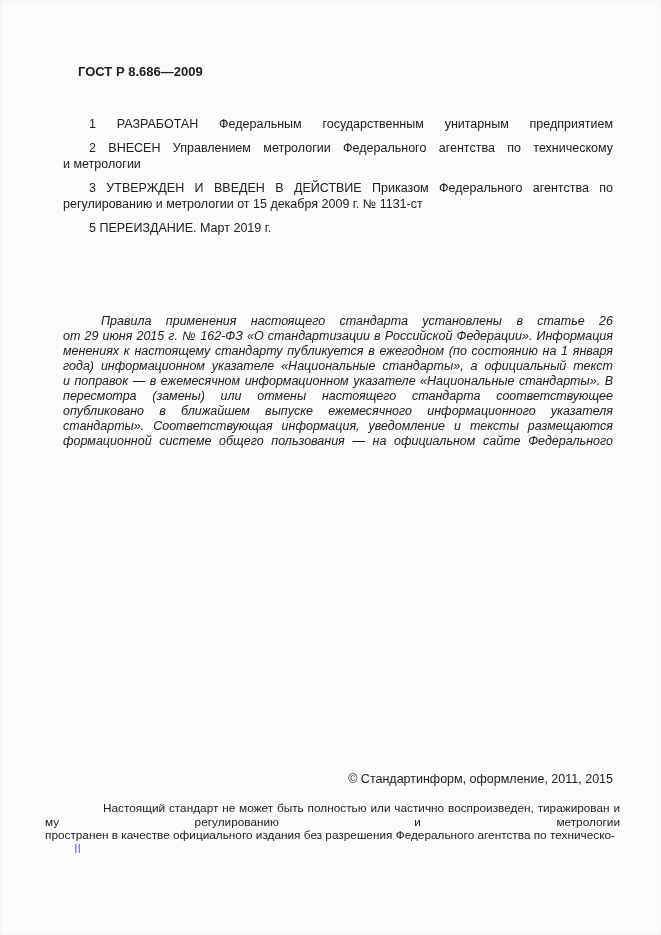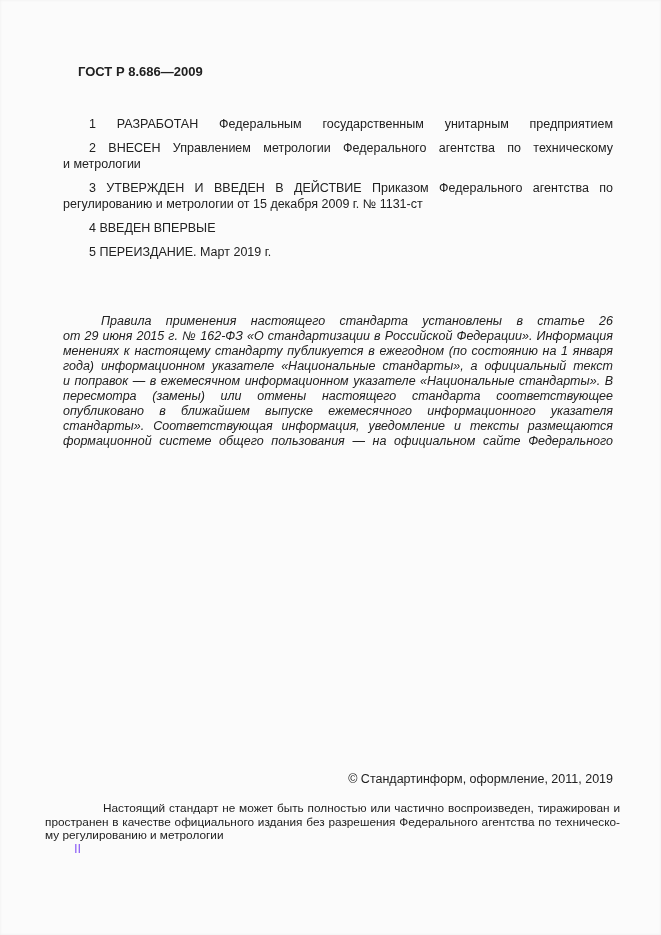--- a/index.html
+++ b/index.html
@@ -102,42 +102,39 @@
       </div>
     <div class="para">
         <div class="tline">2 ВНЕСЕН Управлением метрологии Федерального агентства по техническому регулированию</div>
         <div class="tline">и метрологии</div>
       </div>
     <div class="para">
         <div class="tline">3 УТВЕРЖДЕН И ВВЕДЕН В ДЕЙСТВИЕ Приказом Федерального агентства по техническому</div>
         <div class="tline">регулированию и метрологии от 15 декабря 2009 г. № 1131-ст</div>
       </div>
     <div class="para">
-        <div class="tline">4 ВВЕДЕН ВПЕРВЫЕ</div>
-      </div>
-    <div class="para">
         <div class="tline">5 ПЕРЕИЗДАНИЕ. Март 2019 г.</div>
       </div>
   </div>
 
   <div class="legal-notice">
       <div class="tline">Правила применения настоящего стандарта установлены в статье 26 Федерального закона</div>
       <div class="tline">от 29 июня 2015 г. № 162-ФЗ «О стандартизации в Российской Федерации». Информация об из-</div>
       <div class="tline">менениях к настоящему стандарту публикуется в ежегодном (по состоянию на 1 января текущего</div>
       <div class="tline">года) информационном указателе «Национальные стандарты», а официальный текст изменений</div>
       <div class="tline">и поправок — в ежемесячном информационном указателе «Национальные стандарты». В случае</div>
       <div class="tline">пересмотра (замены) или отмены настоящего стандарта соответствующее уведомление будет</div>
       <div class="tline">опубликовано в ближайшем выпуске ежемесячного информационного указателя «Национальные</div>
       <div class="tline">стандарты». Соответствующая информация, уведомление и тексты размещаются также в ин-</div>
       <div class="tline">формационной системе общего пользования — на официальном сайте Федерального агентства по</div>
     </div>
 
-  <div class="copyright-line">© Стандартинформ, оформление, 2011, 2019</div>
+  <div class="copyright-line">© Стандартинформ, оформление, 2011, 2015</div>
 
   <div class="reproduction-notice">
       <div class="tline">Настоящий стандарт не может быть полностью или частично воспроизведен, тиражирован и рас-</div>
+      <div class="tline">му регулированию и метрологии</div>
       <div class="tline">пространен в качестве официального издания без разрешения Федерального агентства по техническо-</div>
-      <div class="tline">му регулированию и метрологии</div>
     </div>
 
   <div class="page-number">II</div>
 
 </div>
 
 </body></html>

